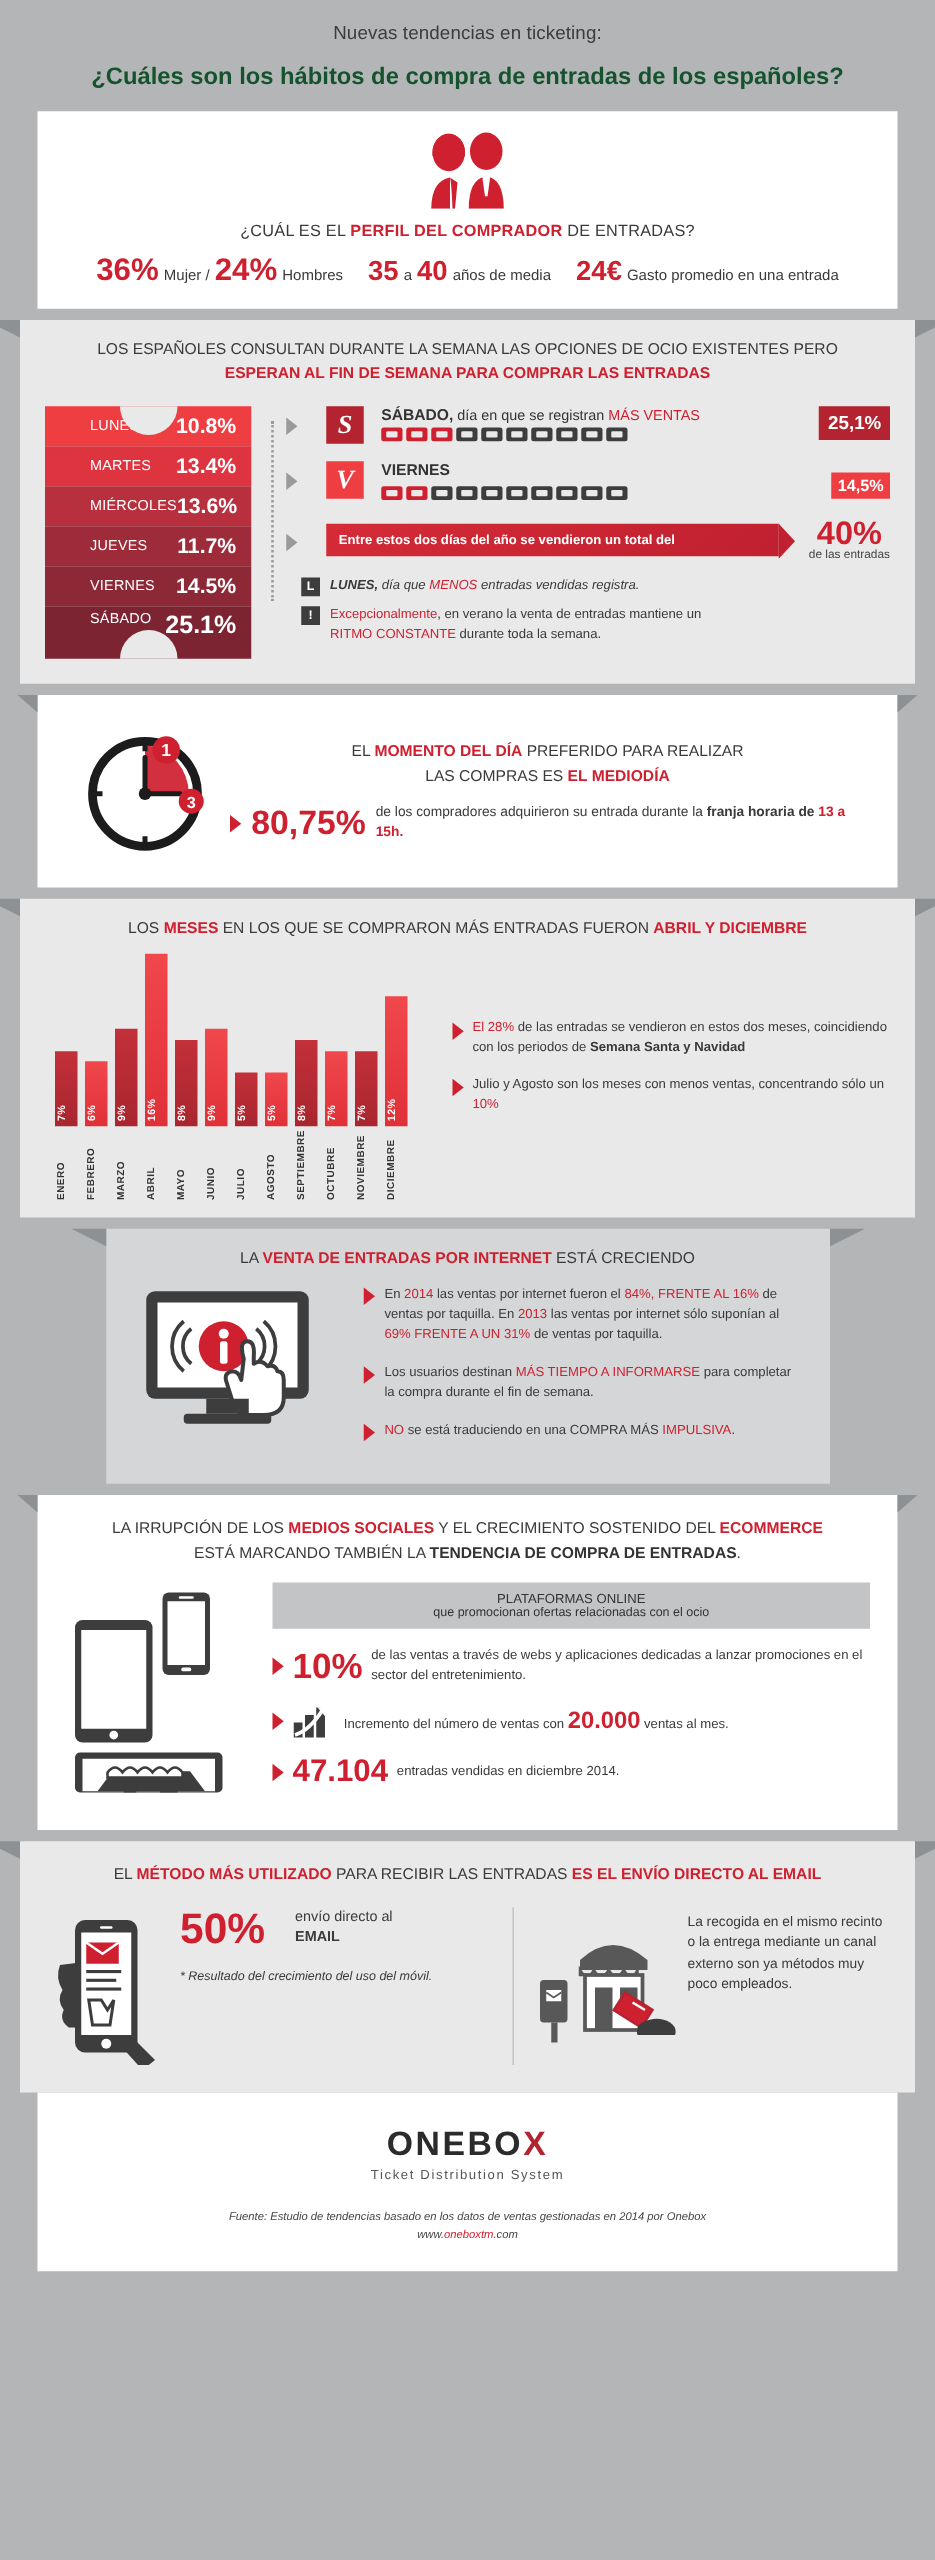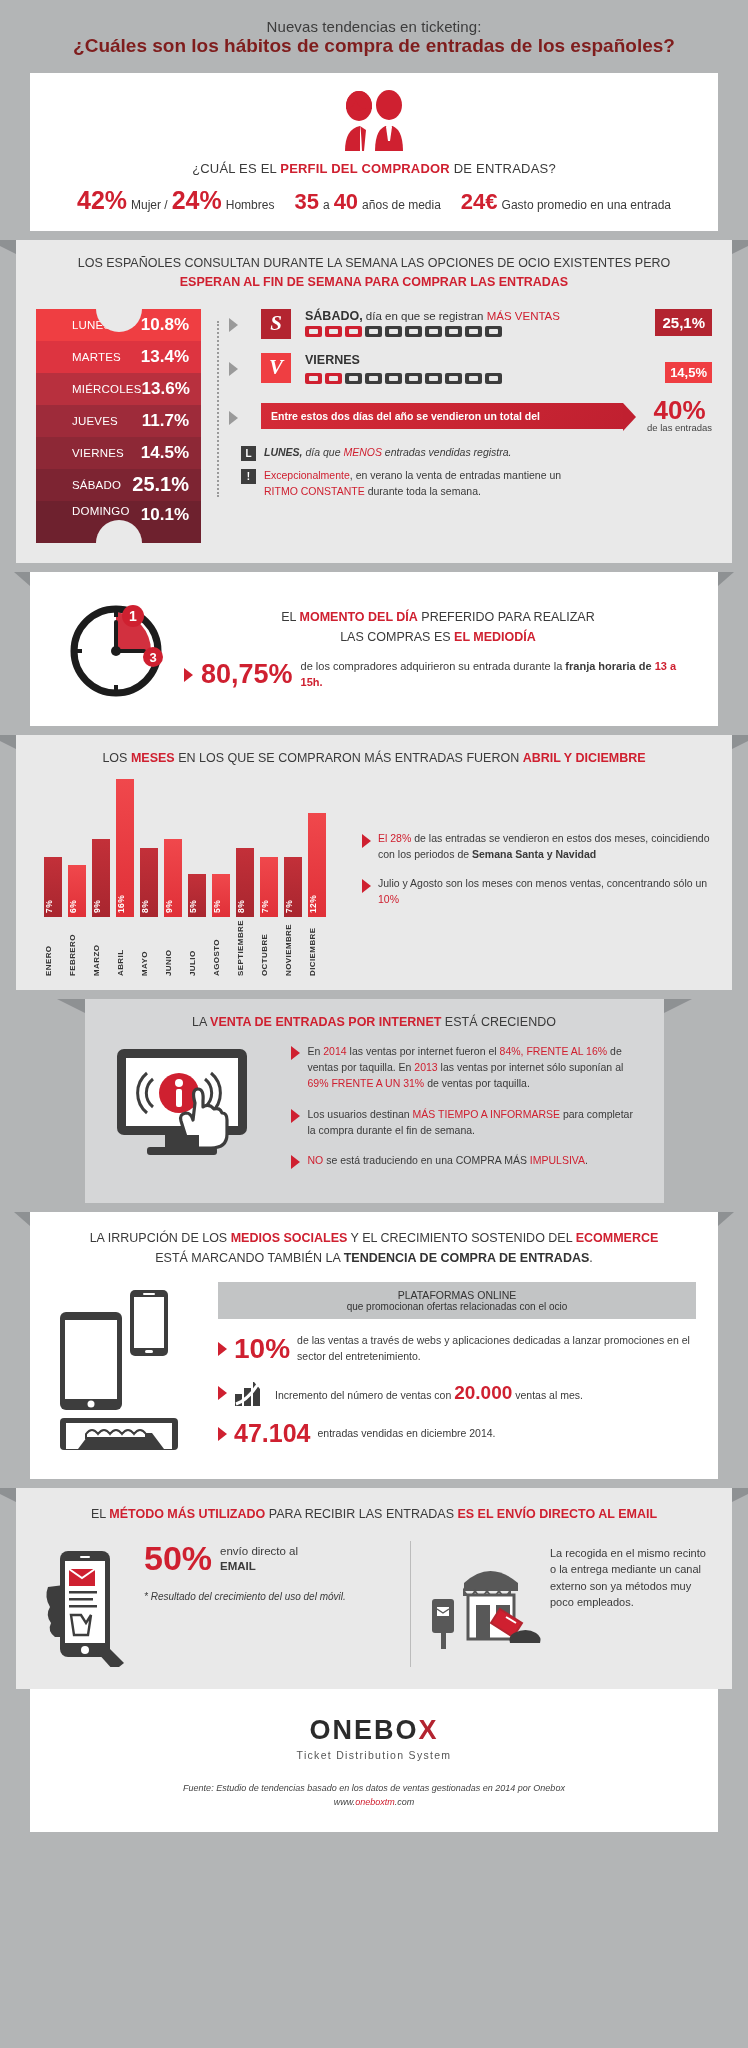--- a/index.html
+++ b/index.html
@@ -8,21 +8,21 @@
     background: #b3b5b6;
     font-family: "Liberation Sans", sans-serif;
     color: #3a3a3a;
     -webkit-font-smoothing: antialiased;
   }
   .page { width: 748px; position: relative; }
 
   
   .title-zone { padding: 18px 30px 16px; text-align: center; }
   .title-small { font-size: 15px; color: #3c3c3c; letter-spacing: .1px; }
-  .title-big { font-size: 19px; font-weight: bold; color: #7f1d1d; margin-top: 0; }
+  .title-big { font-size: 19px; font-weight: bold; color: #14532d; margin-top: 16px; }
 
   
   .panel { position: relative; margin: 0 auto; }
   .panel-white { background: #ffffff; width: 688px; }
   .panel-grey  { background: #e9e9e9; width: 716px; }
   .panel-grey2 { background: #d5d6d7; width: 579px; }
   .spacer { height: 9px; }
 
   
   .fold { position: absolute; width: 0; height: 0; }
@@ -165,21 +165,21 @@
   .num20 { font-size: 19px; font-weight:bold; color:#cf2030; }
   .s47 { font-size: 25px; font-weight:bold; color:#cf2030; line-height:1; flex:none; }
 
   
   .sec7 { padding: 16px 22px 22px; }
   .sec7 h3 { text-align:center; font-size: 12.5px; font-weight:normal; line-height:1.65; }
   .sec7 h3 b { color:#cf2030; font-weight:bold; }
   .sec7-body { display:flex; margin-top: 16px; align-items:flex-start; }
   .e-left { flex:none; width: 100px; display:flex; justify-content:center; padding-top: 6px;}
   .e-mid { flex:1; padding-left: 6px; }
-  .e50row { display:flex; align-items:flex-end; gap:8px; }
+  .e50row { display:flex; align-items:center; gap:24px; }
   .e50 { font-size: 34px; font-weight:bold; color:#cf2030; line-height:1; }
   .e50t { font-size: 11.5px; line-height:1.35; }
   .e50t b { font-weight:bold; }
   .efoot { font-size: 10px; font-style:italic; margin-top: 16px; }
   .vdiv { width:1px; background:#bcbcbc; align-self: stretch; margin: 0 14px; min-height: 110px;}
   .e-right { flex:none; width: 125px; display:flex; justify-content:center; padding-top: 6px;}
   .e-txt { flex:none; width: 160px; font-size: 11px; line-height: 1.5; padding-top: 4px;}
 
   
   .footer { background:#fff; width: 688px; margin: 0 auto; padding: 26px 20px 22px; text-align:center; }
@@ -210,21 +210,21 @@
         <path d="M31 62 q-1 -23 -2 -25 l6 4 l-2 21z" fill="#cf2030"></path>
         <path d="M44 62 q0 -24 14 -26 q14 2 14 26z" fill="#cf2030"></path>
         <path d="M55 38 l3 -4 l3 4 l-2 14 h-2z" fill="#ffffff"></path>
         <path d="M53 36 l5 3 l5 -3 l-3 -3 h-4z" fill="#ffffff"></path>
       </svg>
       <div class="profile-q">
         <span>¿CUÁL ES EL </span><span class="redb">PERFIL DEL COMPRADOR</span><span> DE ENTRADAS?</span>
       </div>
       <div class="stats-row">
         <div class="stat-item">
-          <span class="big-num">42%</span>
+          <span class="big-num">36%</span>
           <span class="small-txt">Mujer /</span>
           <span class="big-num">24%</span>
           <span class="small-txt">Hombres</span>
         </div>
         <div class="stat-item">
           <span class="mid-num">35</span>
           <span class="small-txt">a</span>
           <span class="mid-num">40</span>
           <span class="small-txt">años de media</span>
         </div>
@@ -268,24 +268,20 @@
             <span class="wk-day">JUEVES</span>
             <span class="wk-val">11.7%</span>
           </div>
           <div class="wk-row" style="background:#8d2836">
             <span class="wk-day">VIERNES</span>
             <span class="wk-val">14.5%</span>
           </div>
           <div class="wk-row hl" style="background:#7d2432">
             <span class="wk-day">SÁBADO</span>
             <span class="wk-val">25.1%</span>
-          </div>
-          <div class="wk-row" style="background:#6e212e">
-            <span class="wk-day">DOMINGO</span>
-            <span class="wk-val">10.1%</span>
           </div>
         </div>
 
         <div class="week-right">
           <div class="dotted-v"></div>
 
           <div class="arrow-row">
             <div class="dash-arrow">
                 <div class="chev"></div>
               </div>

